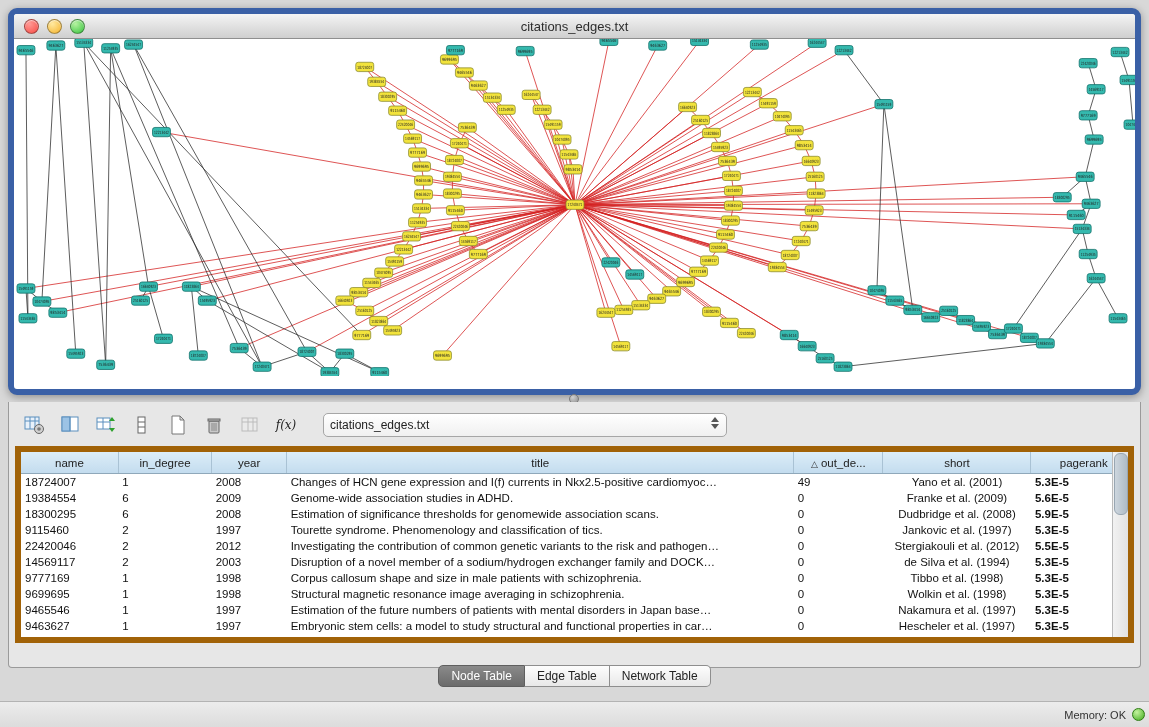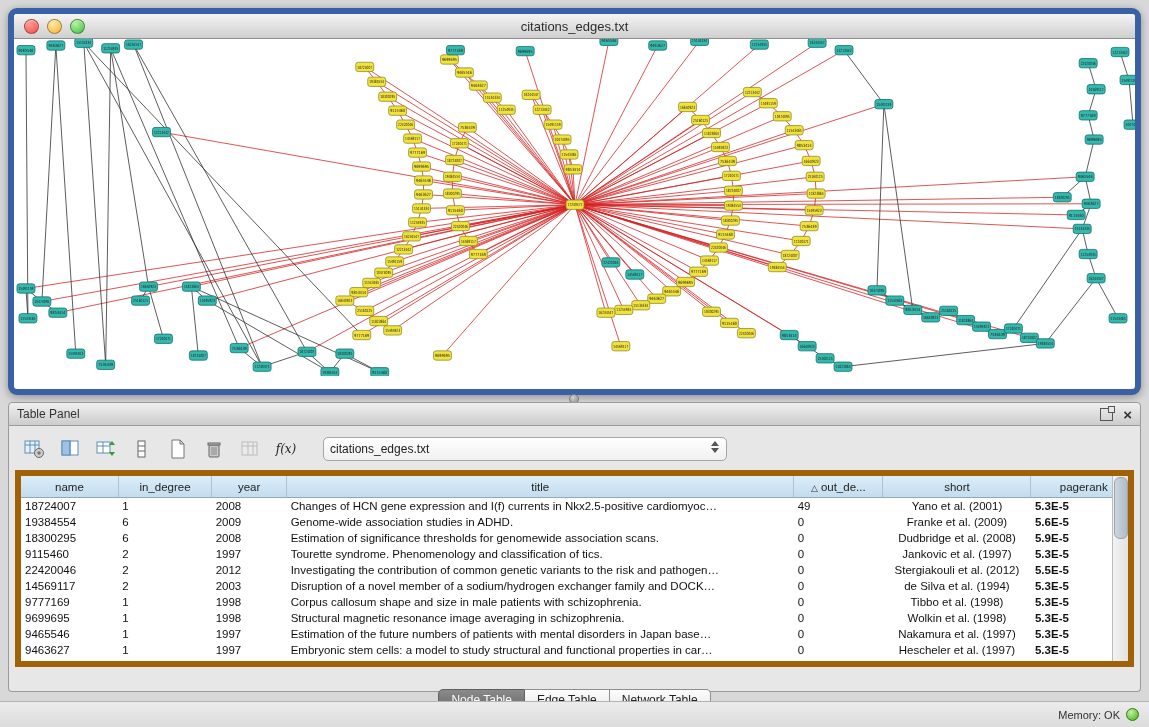--- a/index.html
+++ b/index.html
@@ -45,21 +45,21 @@
   .c0{width:96px;}.c1{width:92px;}.c2{width:74px;margin-top:28px;}.c3{width:500px;}.c4{width:88px;}.c5{width:146px;}.c6{width:104px;font-weight:bold;}
   .vscroll{position:absolute;right:0;top:0;width:15px;height:100%;background:linear-gradient(90deg,#f2f2f2,#e2e2e2);border-left:1px solid #bbb;}
   .vscroll .thumb{position:absolute;left:1px;top:1px;width:12px;height:60px;border-radius:6px;background:linear-gradient(90deg,#cdd6de,#aebbc6);border:1px solid #98a6b2;}
   
   .tabs-row{display:flex;justify-content:center;margin-top:22px;}
   .tab{font-size:12px;padding:3px 12px;border:1px solid #8e8e8e;background:linear-gradient(#fdfdfd,#e8e8e8);color:#222;border-left-width:0;}
   .tab:first-child{border-radius:5px 0 0 5px;border-left-width:1px;}
   .tab:last-child{border-radius:0 5px 5px 0;}
   .tab.sel{background:linear-gradient(#8a8a8a,#6b6b6b);color:#fff;border-color:#5f5f5f;}
   
-  .statusbar{position:absolute;left:0;bottom:0;width:1149px;height:26px;background:linear-gradient(#ececec,#dcdcdc);border-top:1px solid #b3b3b3;display:flex;align-items:center;justify-content:flex-end;padding-right:10px;box-sizing:border-box;font-size:11px;color:#333;gap:6px;}
+  .statusbar{position:absolute;left:0;bottom:0;width:1149px;height:26px;background:linear-gradient(#ececec,#dcdcdc);border-top:1px solid #b3b3b3;display:flex;align-items:center;justify-content:flex-end;padding-right:4px;box-sizing:border-box;font-size:11px;color:#333;gap:6px;}
   .led{width:11px;height:11px;border-radius:50%;background:radial-gradient(circle at 35% 30%,#c4f39e,#41ac1e);border:1px solid #2e7d14;}
   
   .gn-label{font-family:"DejaVu Sans",sans-serif;}
 </style>
 </head>
 <body>
 
 <div class="graph-window">
   <div class="titlebar">
     <div class="lights">
@@ -902,27 +902,20 @@
             <text x="185" y="341.7" text-anchor="middle" font-size="4.6" fill="#222" class="gn-label" textLength="15" lengthAdjust="spacingAndGlyphs">18724007</text>
           </g>
         </g>
     </svg>
   </div>
 </div>
 
 <div class="grab-dot"></div>
 
 <div class="table-panel">
-  <div class="panel-header">
-    <span class="ph-title">Table Panel</span>
-    <span class="ph-icons">
-      <span class="float-ico"></span>
-      <span class="close-ico">×</span>
-    </span>
-  </div>
   <div class="panel-body">
     <div class="tp-toolbar">
       <span class="tb-ico">
         <svg width="20" height="20">
             <rect x="1" y="2" width="14" height="12" fill="#e8f1fa" stroke="#5b8fbe"></rect>
             <line x1="1" y1="6" x2="15" y2="6" stroke="#5b8fbe"></line>
             <line x1="6" y1="2" x2="6" y2="14" stroke="#5b8fbe"></line>
             <line x1="11" y1="2" x2="11" y2="14" stroke="#5b8fbe"></line>
             <circle cx="15" cy="14" r="4.5" fill="#cfcfcf" stroke="#666"></circle>
             <circle cx="15" cy="14" r="1.8" fill="#777"></circle>

